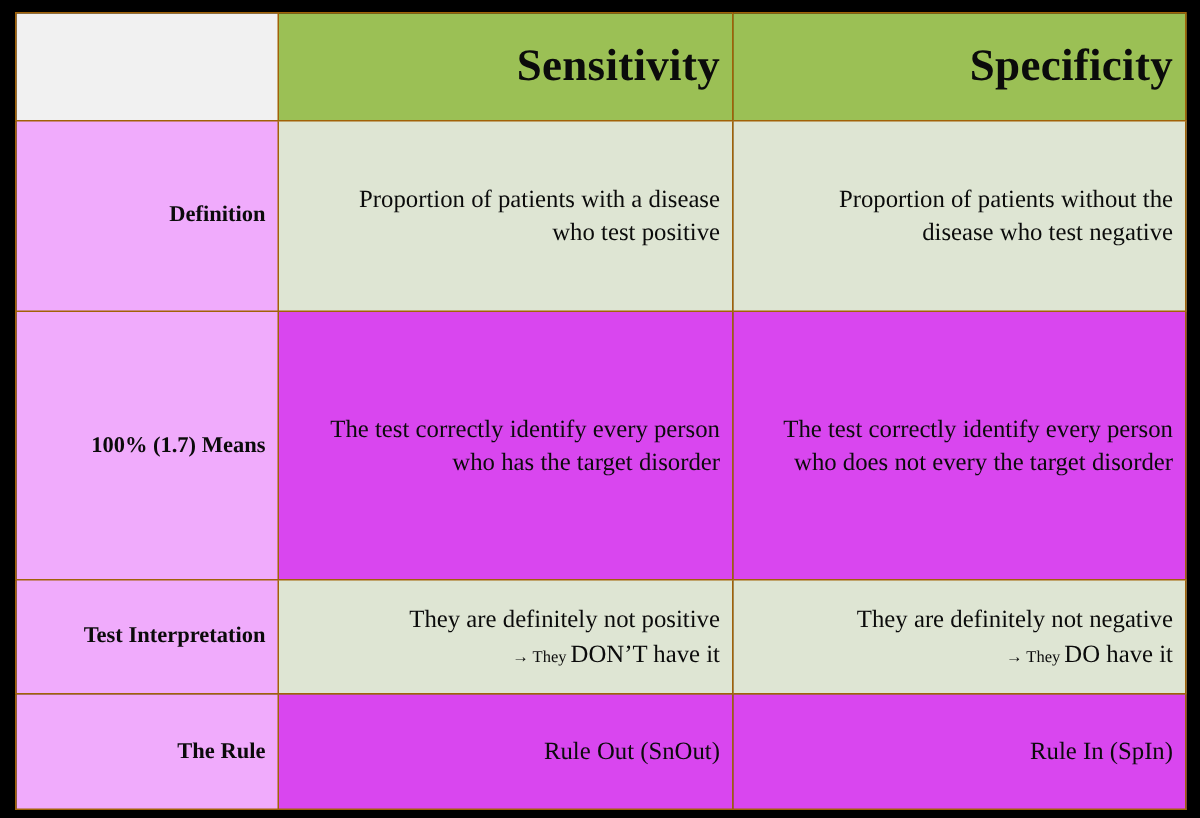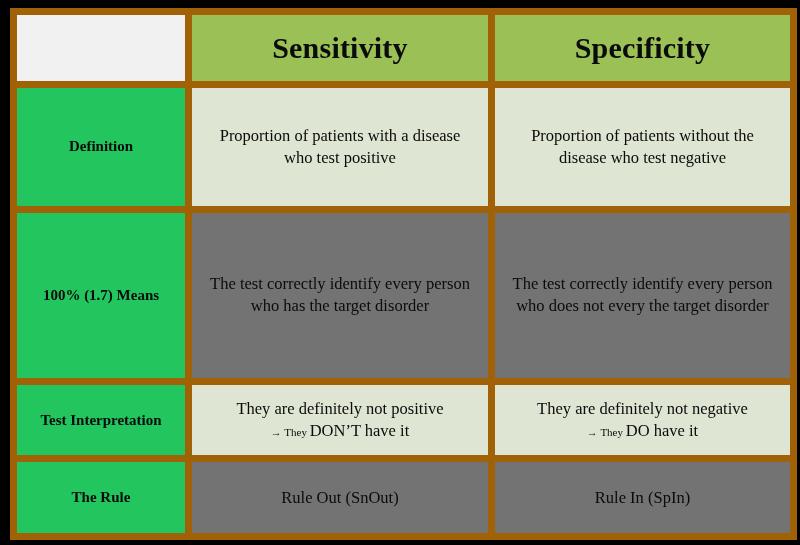--- a/index.html
+++ b/index.html
@@ -23,24 +23,24 @@
   }
 
   table.comparison {
     border-collapse: collapse;
     table-layout: fixed;
     width: 780px;
     height: 532px;
   }
 
   table.comparison td {
-    border: 7px solid #a16207;
+    border: 1px solid #a16207;
     padding: 2px 8px;
     vertical-align: middle;
-    text-align: center;
+    text-align: right;
     color: #0b0b0b;
   }
 
   col.col-label  { width: 175px; }
   col.col-sens   { width: 303px; }
   col.col-spec   { width: 302px; }
 
   
   tr.header-row td { height: 54px; }
 
@@ -50,32 +50,32 @@
 
   td.header-cell {
     background: #9bc055;
     font-weight: bold;
     font-size: 30px;
     letter-spacing: 0.2px;
   }
 
   
   td.row-label {
-    background: #22c55e;
+    background: #f0abfc;
     font-weight: bold;
     font-size: 15px;
   }
 
   
   td.content {
     font-size: 16.5px;
     line-height: 1.35;
   }
   td.content.shade-green { background: #dee5d3; }
-  td.content.shade-white { background: #737373; }
+  td.content.shade-white { background: #d946ef; }
 
   
   tr.row-definition td   { height: 100px; }
   tr.row-means td        { height: 142px; }
   tr.row-outcome td      { height: 56px; }
   tr.row-ideal td        { height: 56px; }
   tr.row-interp td       { height: 58px; }
   tr.row-rule td         { height: 58px; }
 
   .u { }

